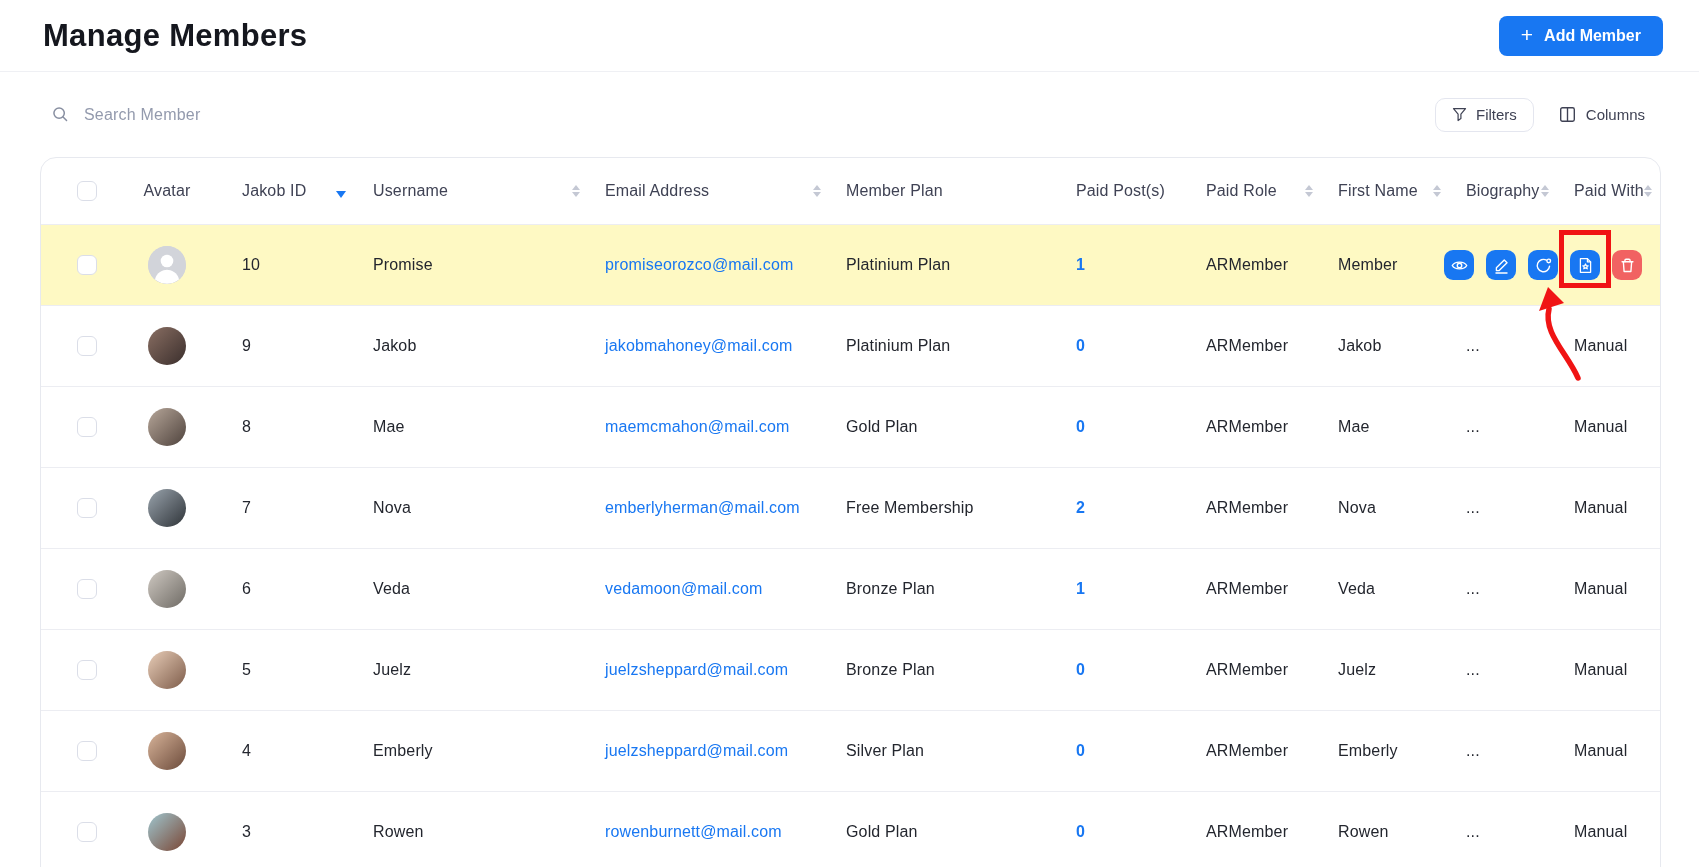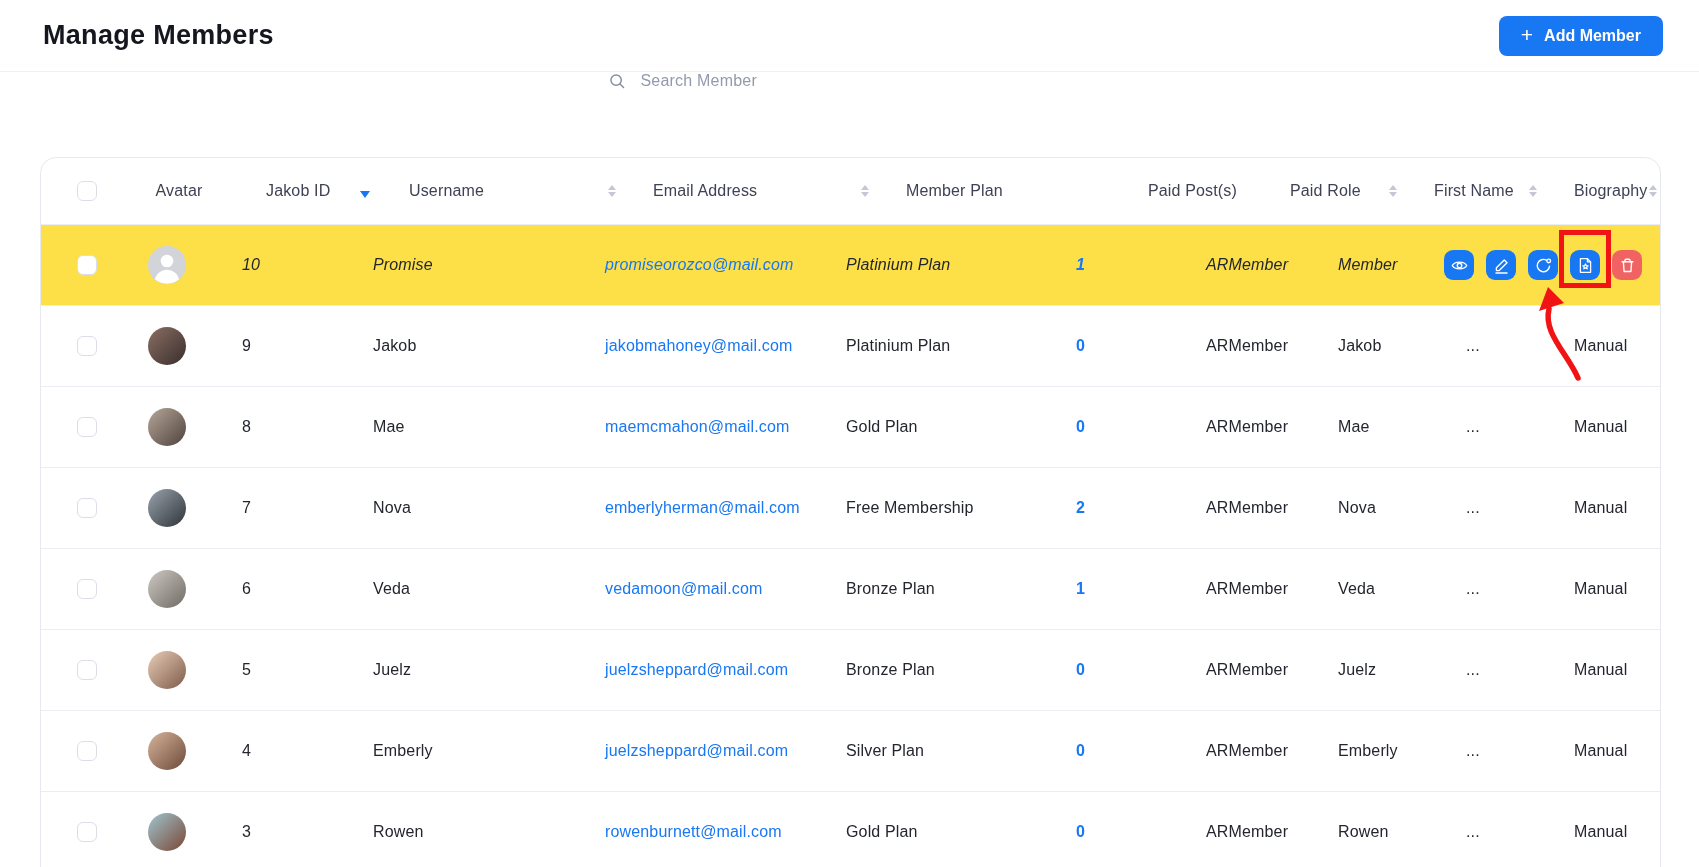--- a/index.html
+++ b/index.html
@@ -7,31 +7,31 @@
   body {
     font-family: "Liberation Sans", "DejaVu Sans", sans-serif;
     background:#ffffff; color:#23262E; position:relative; overflow:hidden;
     letter-spacing:.15px;
   }
   
   .topbar{
     height:72px; display:flex; align-items:center; justify-content:space-between;
     padding:0 36px 0 43px; border-bottom:1px solid #EFF0F4; background:#fff;
   }
-  .page-title{ font-size:27px; font-weight:700; color:#15171E; letter-spacing:.3px; }
+  .page-title{ font-size:31px; font-weight:700; color:#15171E; letter-spacing:.3px; }
   .btn-add{
     background:#1877F2; color:#fff; border:none; height:40px; padding:0 22px;
     border-radius:8px; font-size:16px; font-weight:600; display:flex; align-items:center; gap:11px;
     font-family:inherit; cursor:pointer;
   }
   .btn-add .plus{ font-size:21px; font-weight:400; line-height:1; transform:translateY(-1px); }
   
   .toolbar{
     height:85px; display:flex; align-items:center; justify-content:space-between;
-    padding:0 54px 0 52px; background:#fff;flex-direction:column;
+    padding:0 54px 0 52px; background:#fff;
   }
   .search{ display:flex; align-items:center; gap:15px; width:480px; }
   .search input{
     border:none; outline:none; font-size:16px; color:#3F4254; width:100%;
     font-family:inherit; letter-spacing:.2px; background:transparent;
   }
   .search input::placeholder{ color:#939AAD; }
   .toolbar-right{ display:flex; align-items:center; gap:25px; }
   .btn-filters{
     height:34px; padding:0 16px; background:#fff; border:1px solid #E4E6EF; border-radius:10px;
@@ -45,23 +45,23 @@
   
   .card{
     position:absolute; left:40px; top:157px; width:1621px; height:714px;
     border:1px solid #E7E9EF; border-radius:16px 16px 0 0; background:#fff; overflow:hidden;
   }
   .trow{
     display:grid;
     grid-template-columns:66px 120px 131px 232px 241px 230px 130px 132px 128px 108px 103px;
     align-items:center; position:relative;
   }
-  .thead .trow{ height:66px;gap:12px; }
+  .thead .trow{ height:66px; }
   .tbody .trow{ height:81px; border-top:1px solid #ECEDF2; }
-  .tbody .trow.highlight{ background:#fde047;font-style:italic; }
+  .tbody .trow.highlight{ background:#fef9c3; }
   .cell{ padding-left:15px; font-size:16px; color:#23262E; white-space:nowrap; overflow:hidden; }
   .th{ color:#3F4254; font-weight:500; display:flex; align-items:center; }
   .c-check{ padding-left:36px; }
   .c-avatar{ padding-left:0; display:flex; justify-content:center; }
   .checkbox{
     width:20px; height:20px; background:#fff; border:1px solid #DBDEE8; border-radius:6px;
     cursor:pointer;
   }
   .avatar{ width:38px; height:38px; border-radius:50%; overflow:hidden; background:#D2D4DA; }
   .avatar svg{ display:block; }
@@ -114,20 +114,39 @@
 
 <div class="toolbar">
   <div class="search">
     <span style="display:flex;">
       <svg width="17" height="17" viewBox="0 0 16 16" fill="none" stroke="#878EA0" stroke-width="1.4" stroke-linecap="round">
         <circle cx="6.7" cy="6.7" r="4.9"></circle>
           <path d="M10.4 10.4l3.3 3.3"></path>
       </svg>
     </span>
     <input type="text" placeholder="Search Member" style="">
+  </div>
+  <div class="toolbar-right">
+    <button class="btn-filters">
+      <span style="display:flex;">
+        <svg width="15" height="15" viewBox="0 0 16 16" fill="none" stroke="#3F4254" stroke-width="1.3" stroke-linejoin="round">
+          <path d="M1.6 1.8h12.8l-4.9 5.8v4.7l-3 2.1V7.6Z"></path>
+        </svg>
+      </span>
+      <span>Filters</span>
+    </button>
+    <button class="btn-columns">
+      <span style="display:flex;">
+        <svg width="17" height="17" viewBox="0 0 16 16" fill="none" stroke="#3F4254" stroke-width="1.3">
+          <rect x="1.6" y="1.6" width="12.8" height="12.8" rx="1.6"></rect>
+            <path d="M8 1.6v12.8"></path>
+        </svg>
+      </span>
+      <span>Columns</span>
+    </button>
   </div>
 </div>
 
 <div class="card">
   <div class="thead">
     <div class="trow">
       <div class="cell c-check th">
         <div class="checkbox"></div>
       </div>
 

